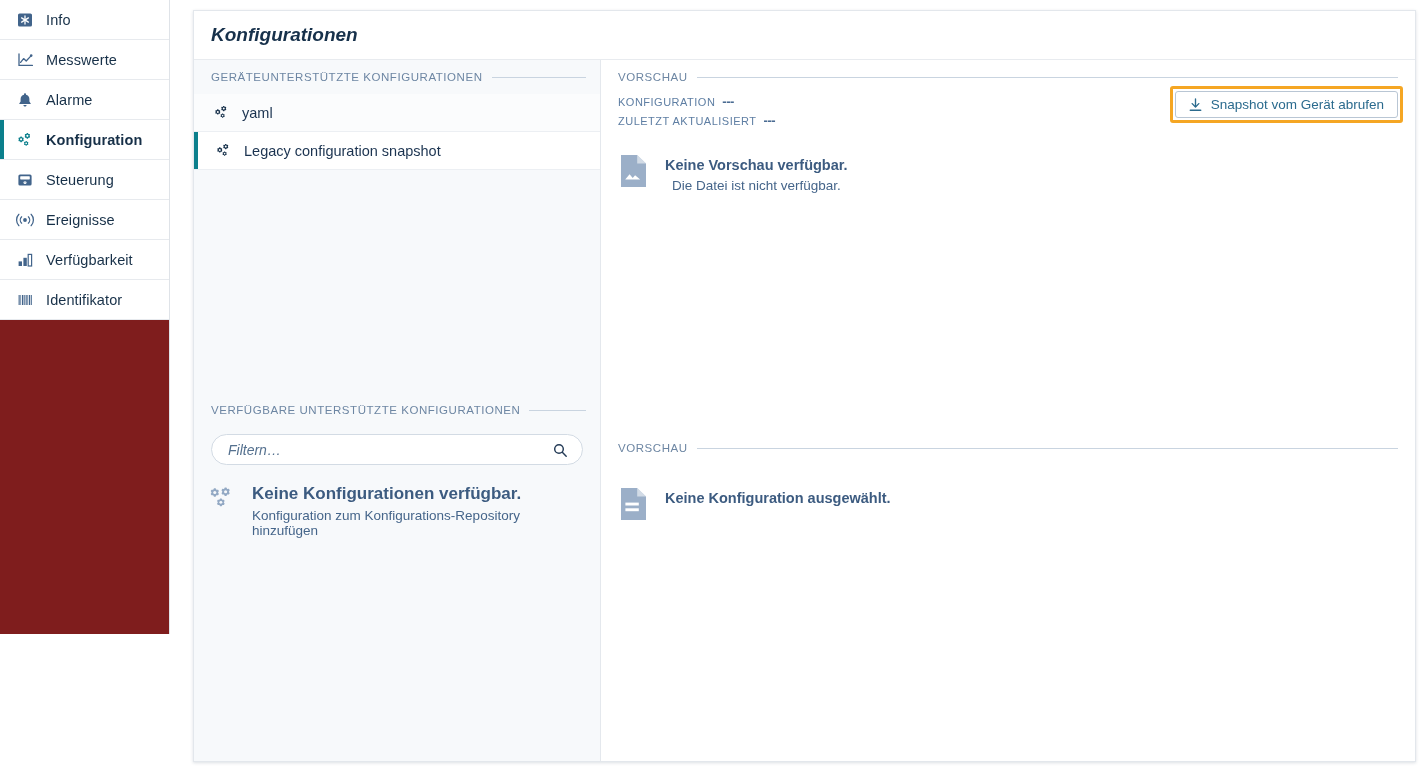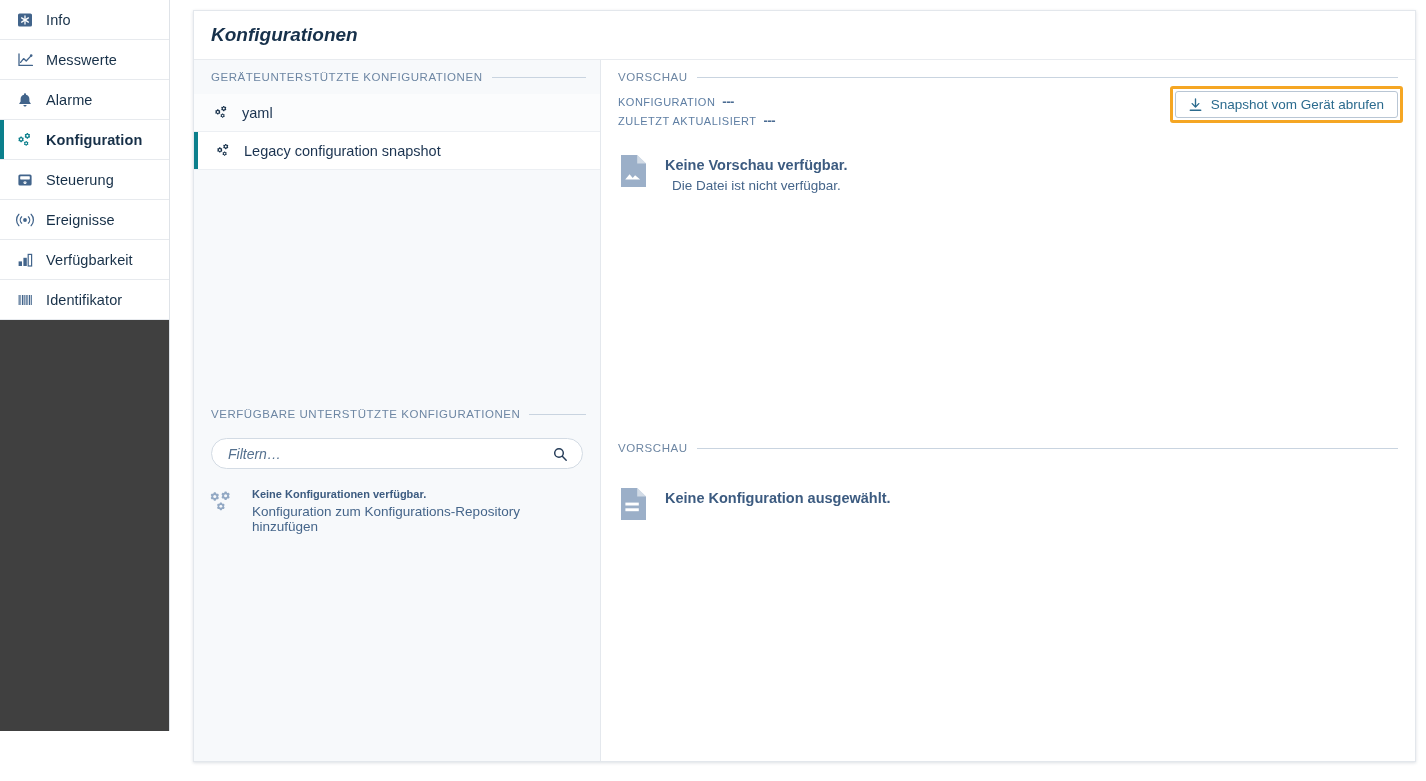--- a/index.html
+++ b/index.html
@@ -14,22 +14,22 @@
     position: relative;
     width: 1426px; height: 781px;
     background: #ffffff;
     display: flex;
   }
 
   
   #sidebar {
     width: 170px;
     min-width: 170px;
-    height: 731px;
-    background: #404040;
+    height: 634px;
+    background: #7f1d1d;
     border-right: 1px solid #dfe3e8;
   }
   .nav-item {
     position: relative;
     height: 40px;
     display: flex;
     align-items: center;
     padding-left: 14px;
     border-bottom: 1px solid #e7eaee;
     cursor: pointer;
@@ -197,21 +197,21 @@
     gap: 14px;
     padding: 18px 17px 0 12px;
   }
   .empty-state .es-ico {
     width: 32px; min-width: 32px; height: 34px;
     display: flex; align-items: flex-start; justify-content: center;
     padding-top: 2px;
   }
   .empty-state .es-text { display: flex; flex-direction: column; gap: 4px; padding-top: 1px; }
   .empty-state .es-title {
-    font-size: 11px;
+    font-size: 17px;
     font-weight: bold;
     color: #3c5b80;
   }
   .empty-state .es-sub {
     font-size: 13.5px;
     color: #45658a;
   }
 
   
   #right-col {

